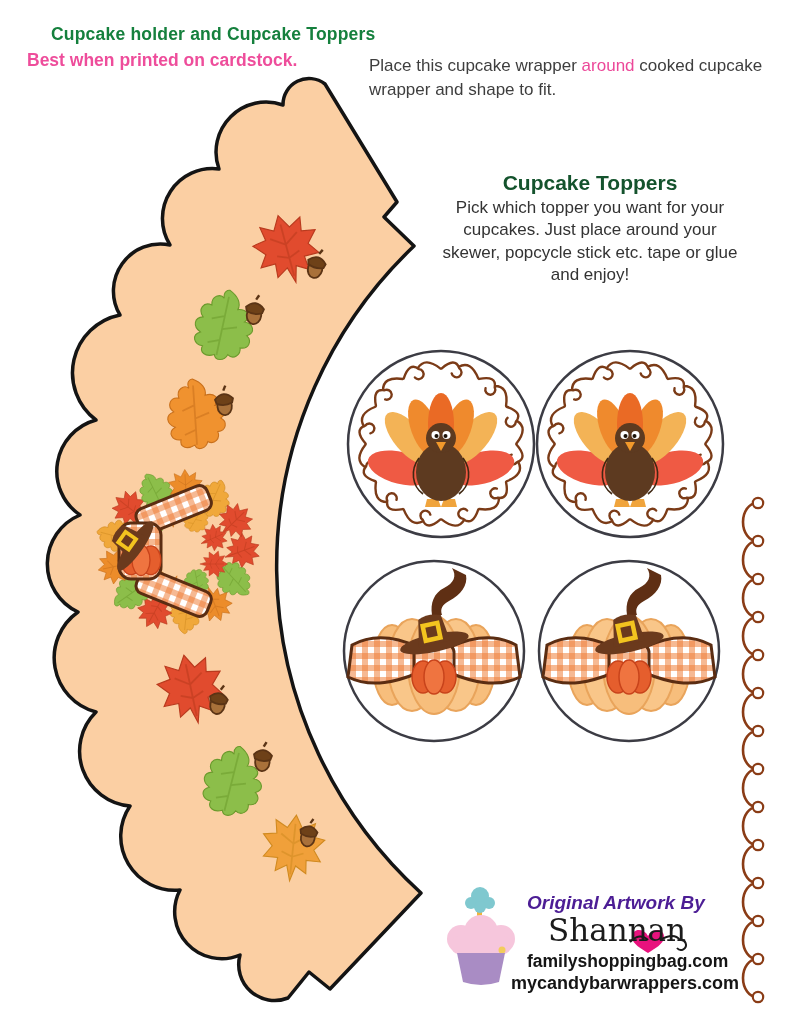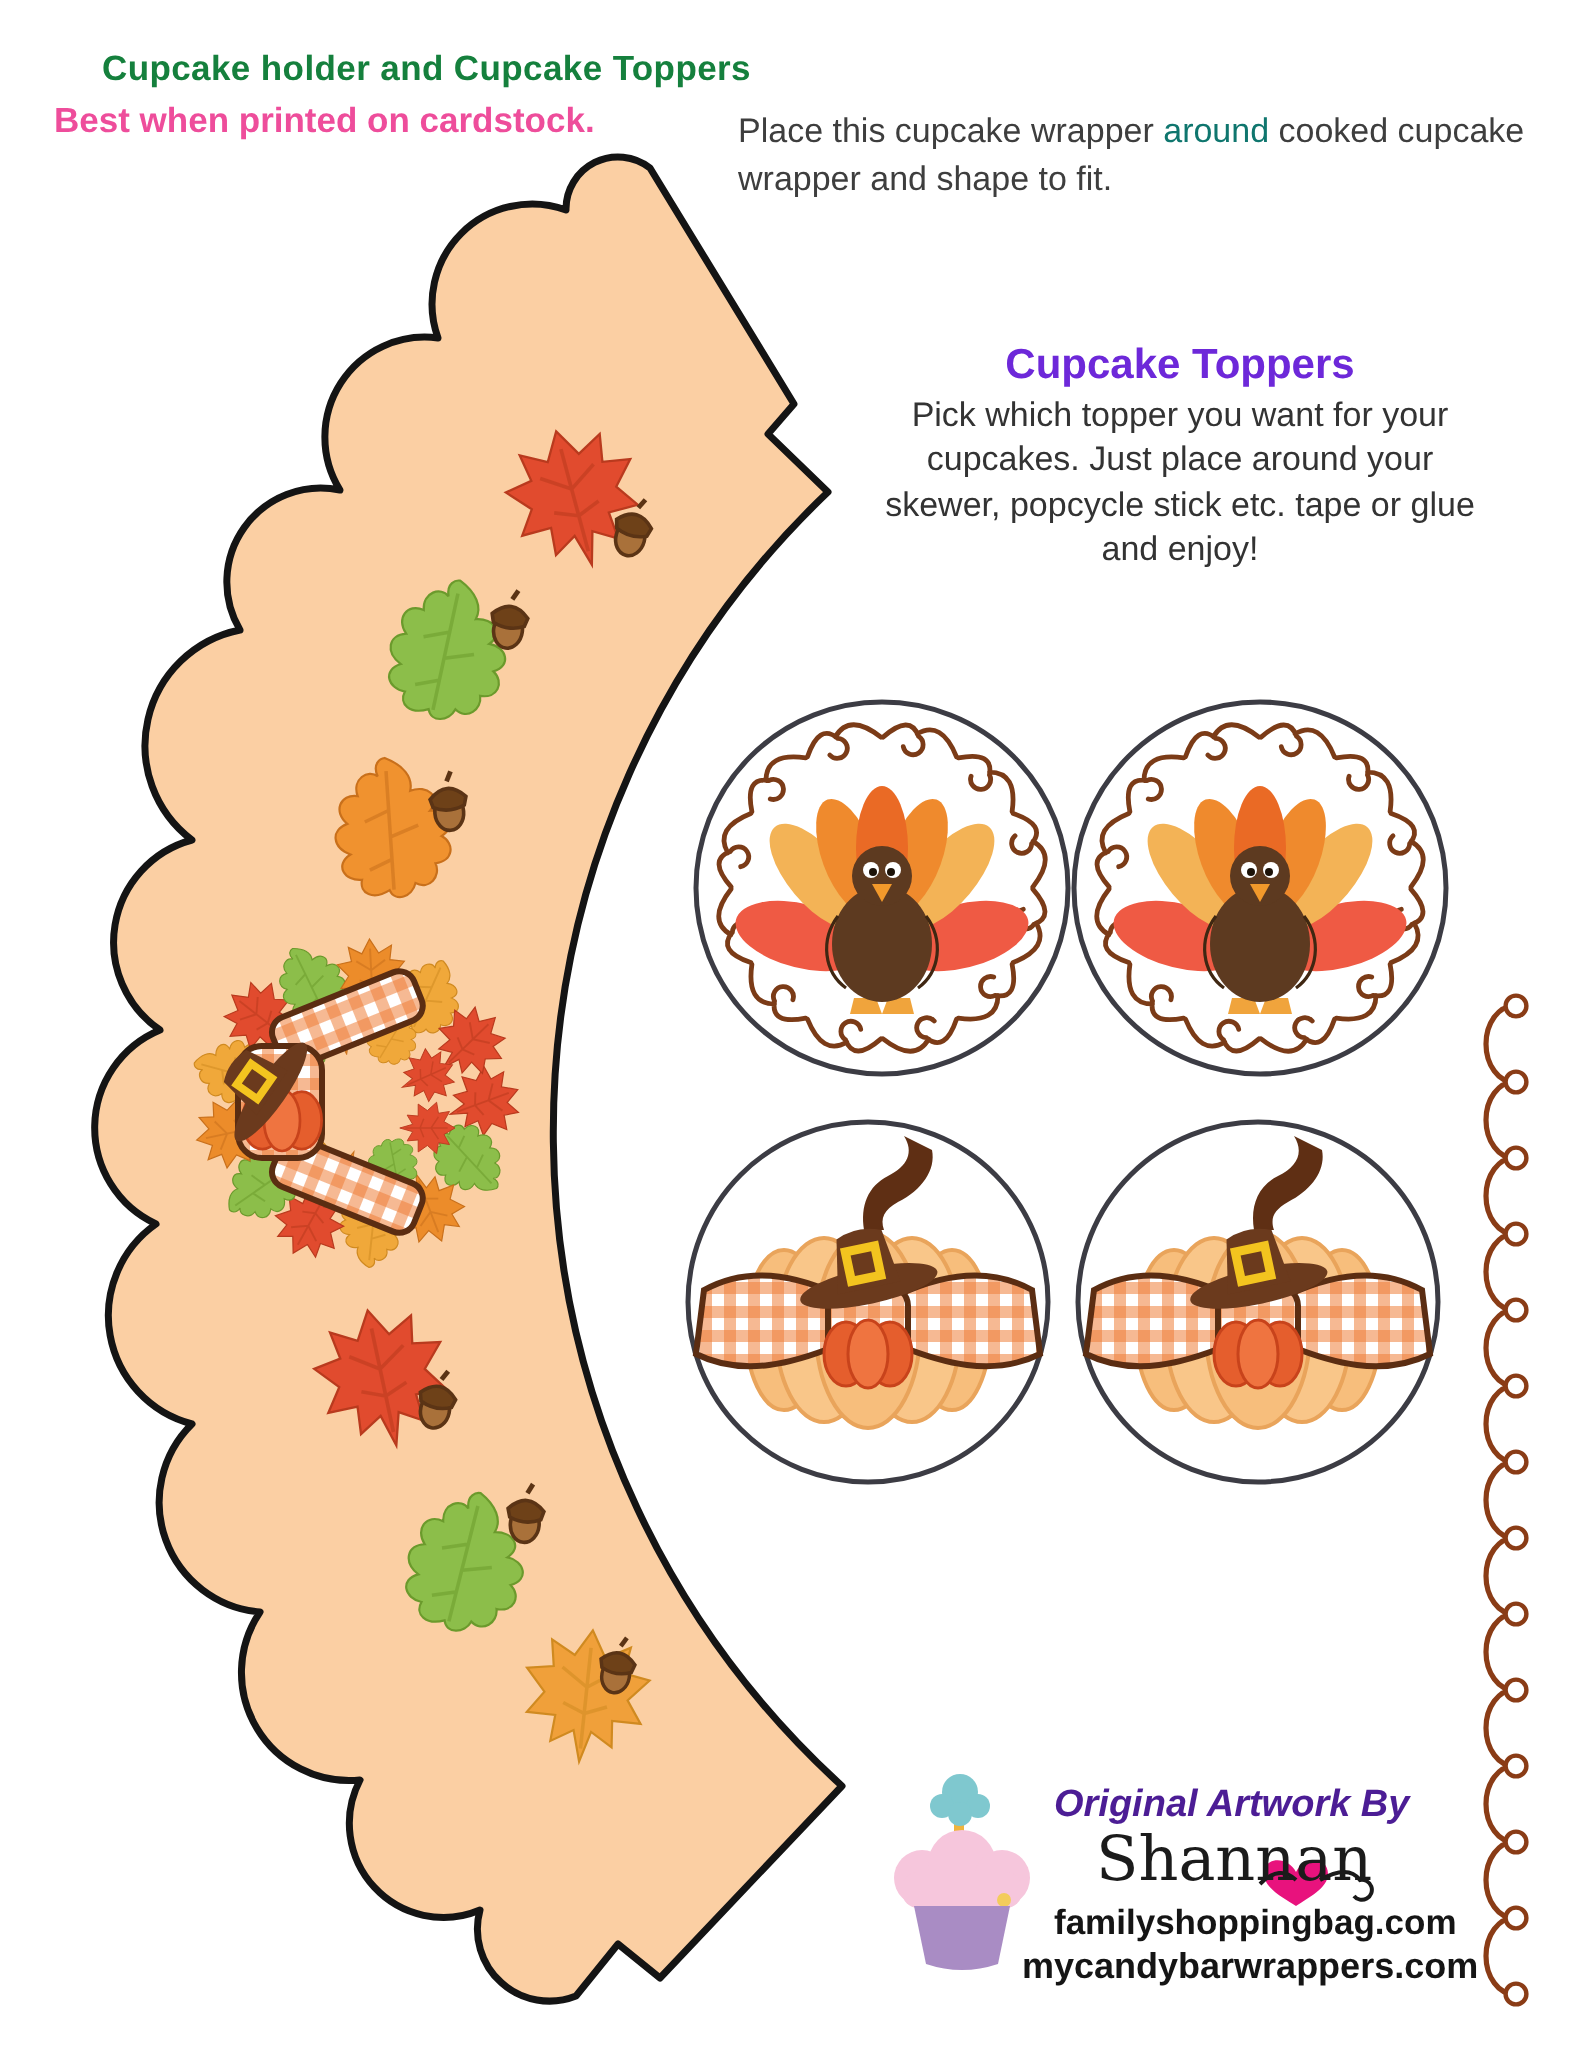--- a/index.html
+++ b/index.html
@@ -2,23 +2,23 @@
 <html><head>
 <meta charset="utf-8">
 <style>
   html,body{margin:0;padding:0;background:#fff;}
   .page{position:relative;width:791px;height:1024px;background:#fff;overflow:hidden;
         font-family:"Liberation Sans",sans-serif;}
   .abs{position:absolute;}
   .title{left:27px;top:24px;font-size:17.5px;font-weight:bold;color:#15803d;letter-spacing:.2px;margin-left:24px;}
   .subtitle{left:27px;top:50px;font-size:17.5px;font-weight:bold;color:#ee4d9b;}
   .instructions{left:369px;top:54px;width:402px;font-size:17px;line-height:1.42;color:#3e3e3e;}
-  .hl{color:#0f766e;}
+  .hl{color:#ec4899;}
   .toppers-head{left:420px;top:171px;width:340px;text-align:center;font-size:21px;
-                font-weight:bold;color:#6d28d9;}
+                font-weight:bold;color:#14532d;}
   .toppers-body{left:434px;top:197px;width:312px;text-align:center;font-size:17px;
                 line-height:1.32;color:#333;}
   .credit{left:527px;top:892px;font-size:19px;font-weight:bold;color:#4c1d95;font-style:italic;}
   .signature{left:548px;top:912px;font-size:31px;color:#1b1b1b;
              font-family:"DejaVu Serif","Liberation Serif",serif;}
   .site1{left:527px;top:951px;font-size:17.5px;font-weight:bold;color:#151515;}
   .site2{left:511px;top:973px;font-size:18px;font-weight:bold;color:#151515;}
   svg{display:block;}
   #art{position:absolute;left:0;top:0;}
 </style>

